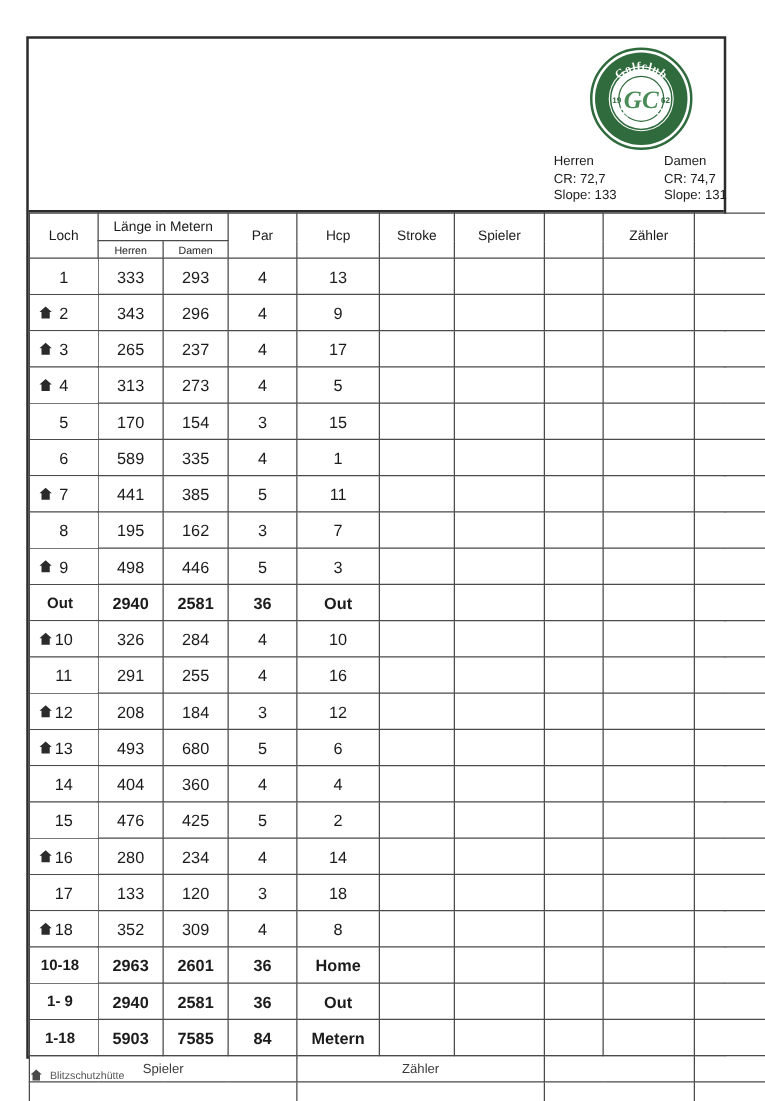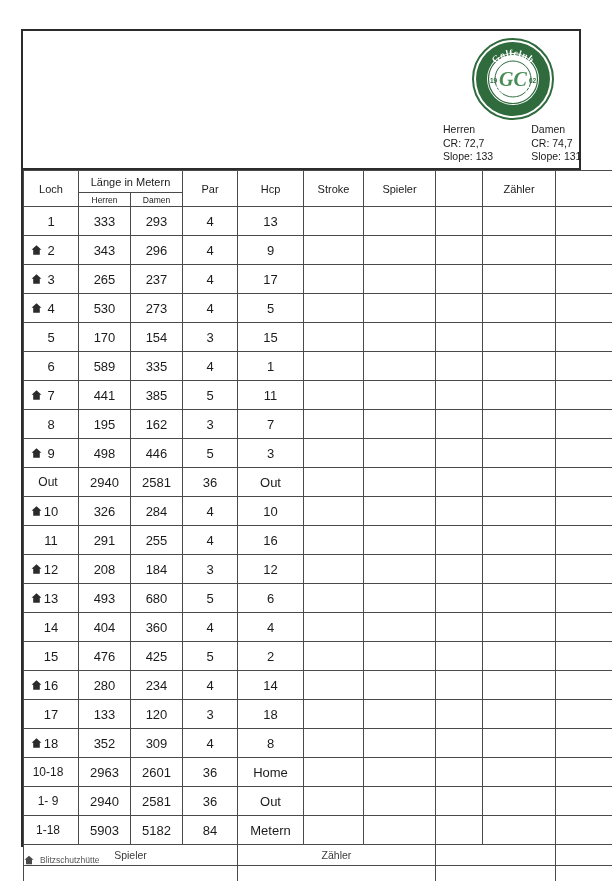--- a/index.html
+++ b/index.html
@@ -131,21 +131,21 @@
     left: 7px;
     top: 50%;
     transform: translateY(-50%);
     width: 11px;
     height: 11px;
     display: inline-block;
   }
   td.loch-cell .hut svg { display:block; width: 11px; height: 11px; }
   td.loch-cell.narrow { padding-right: 6px; }
 
-  tr.sum-row td { height: 28px; font-size: 13px; }
+  tr.sum-row td { height: 28px; font-size: 13px; font-weight: bold; }
   tr.sum-row td.loch-cell { font-size: 12px; padding-right: 6px; }
 
   
   tr.sig-label td { height: 20px; font-size: 10.5px; color: #3a3a3a; }
   tr.sig-space td { height: 36px; }
   td.thick-top { border-top: 2px solid #2b2b2b; }
   td.thick-left { border-left: 2px solid #2b2b2b; }
   td.thick-right { border-right: 2px solid #2b2b2b; }
 
   
@@ -277,21 +277,21 @@
           <td></td>
           <td></td>
           <td></td>
         </tr>
         <tr class="hole-row">
           <td class="loch-cell"><span class="hut">
               <svg viewBox="0 0 12 12" xmlns="http://www.w3.org/2000/svg">
                 <path d="M6 0.8 L11.4 5.6 L9.6 5.6 L9.6 11.2 L2.4 11.2 L2.4 5.6 L0.6 5.6 Z" fill="#2b2b2b"></path>
               </svg>
             </span><span>4</span></td>
-          <td class="yellow">530</td>
+          <td class="yellow">313</td>
           <td class="red">273</td>
           <td>4</td>
           <td>5</td>
           <td></td>
           <td></td>
           <td></td>
           <td></td>
           <td></td>
         </tr>
         <tr class="hole-row">
@@ -522,21 +522,21 @@
           <td>Out</td>
           <td></td>
           <td></td>
           <td></td>
           <td></td>
           <td></td>
         </tr>
         <tr class="sum-row">
           <td class="loch-cell narrow"><span>1-18</span></td>
           <td class="yellow">5903</td>
-          <td class="red">5182</td>
+          <td class="red">7585</td>
           <td>84</td>
           <td>Metern</td>
           <td></td>
           <td></td>
           <td></td>
           <td></td>
           <td></td>
         </tr>
         <tr class="sig-label">
           <td colspan="4" class="thick-top">Spieler</td>

